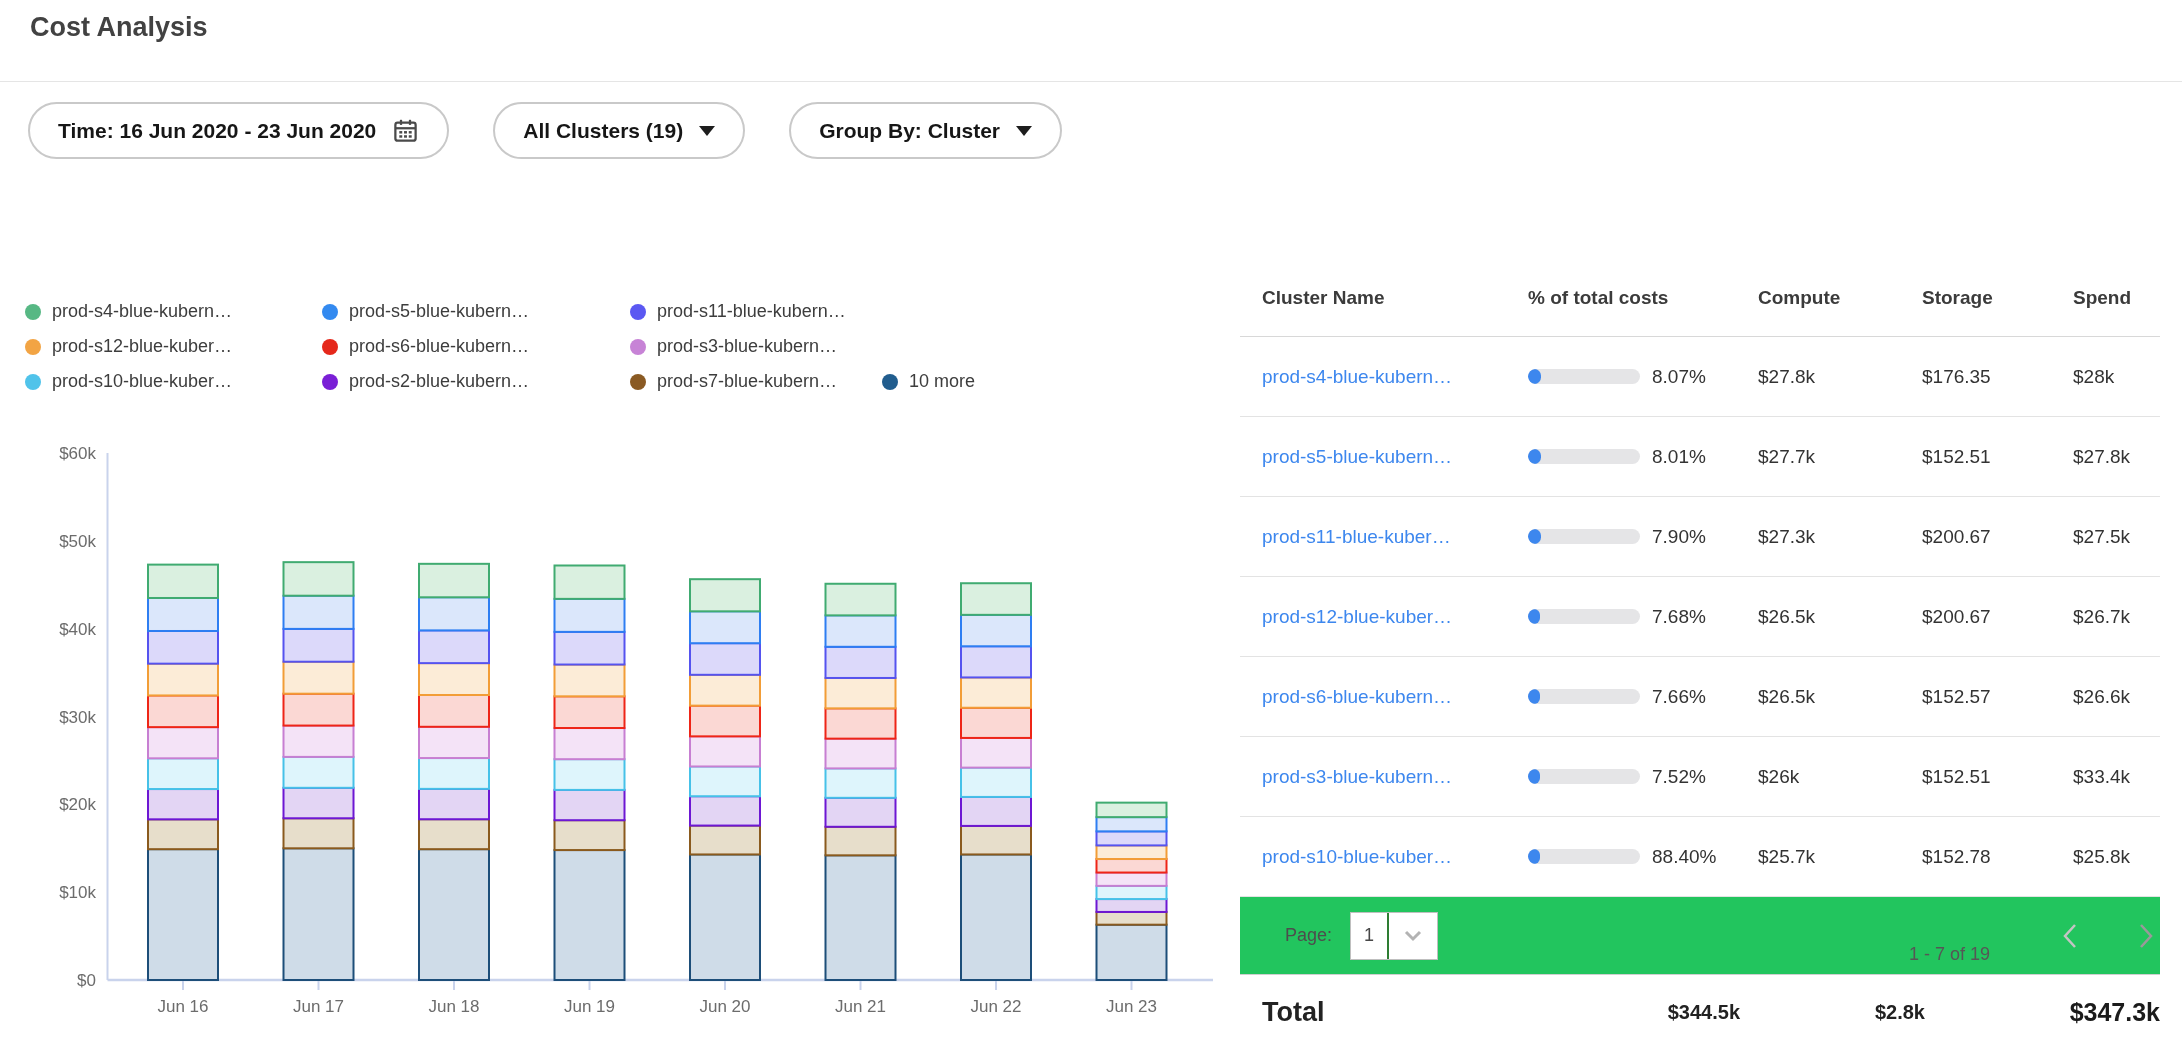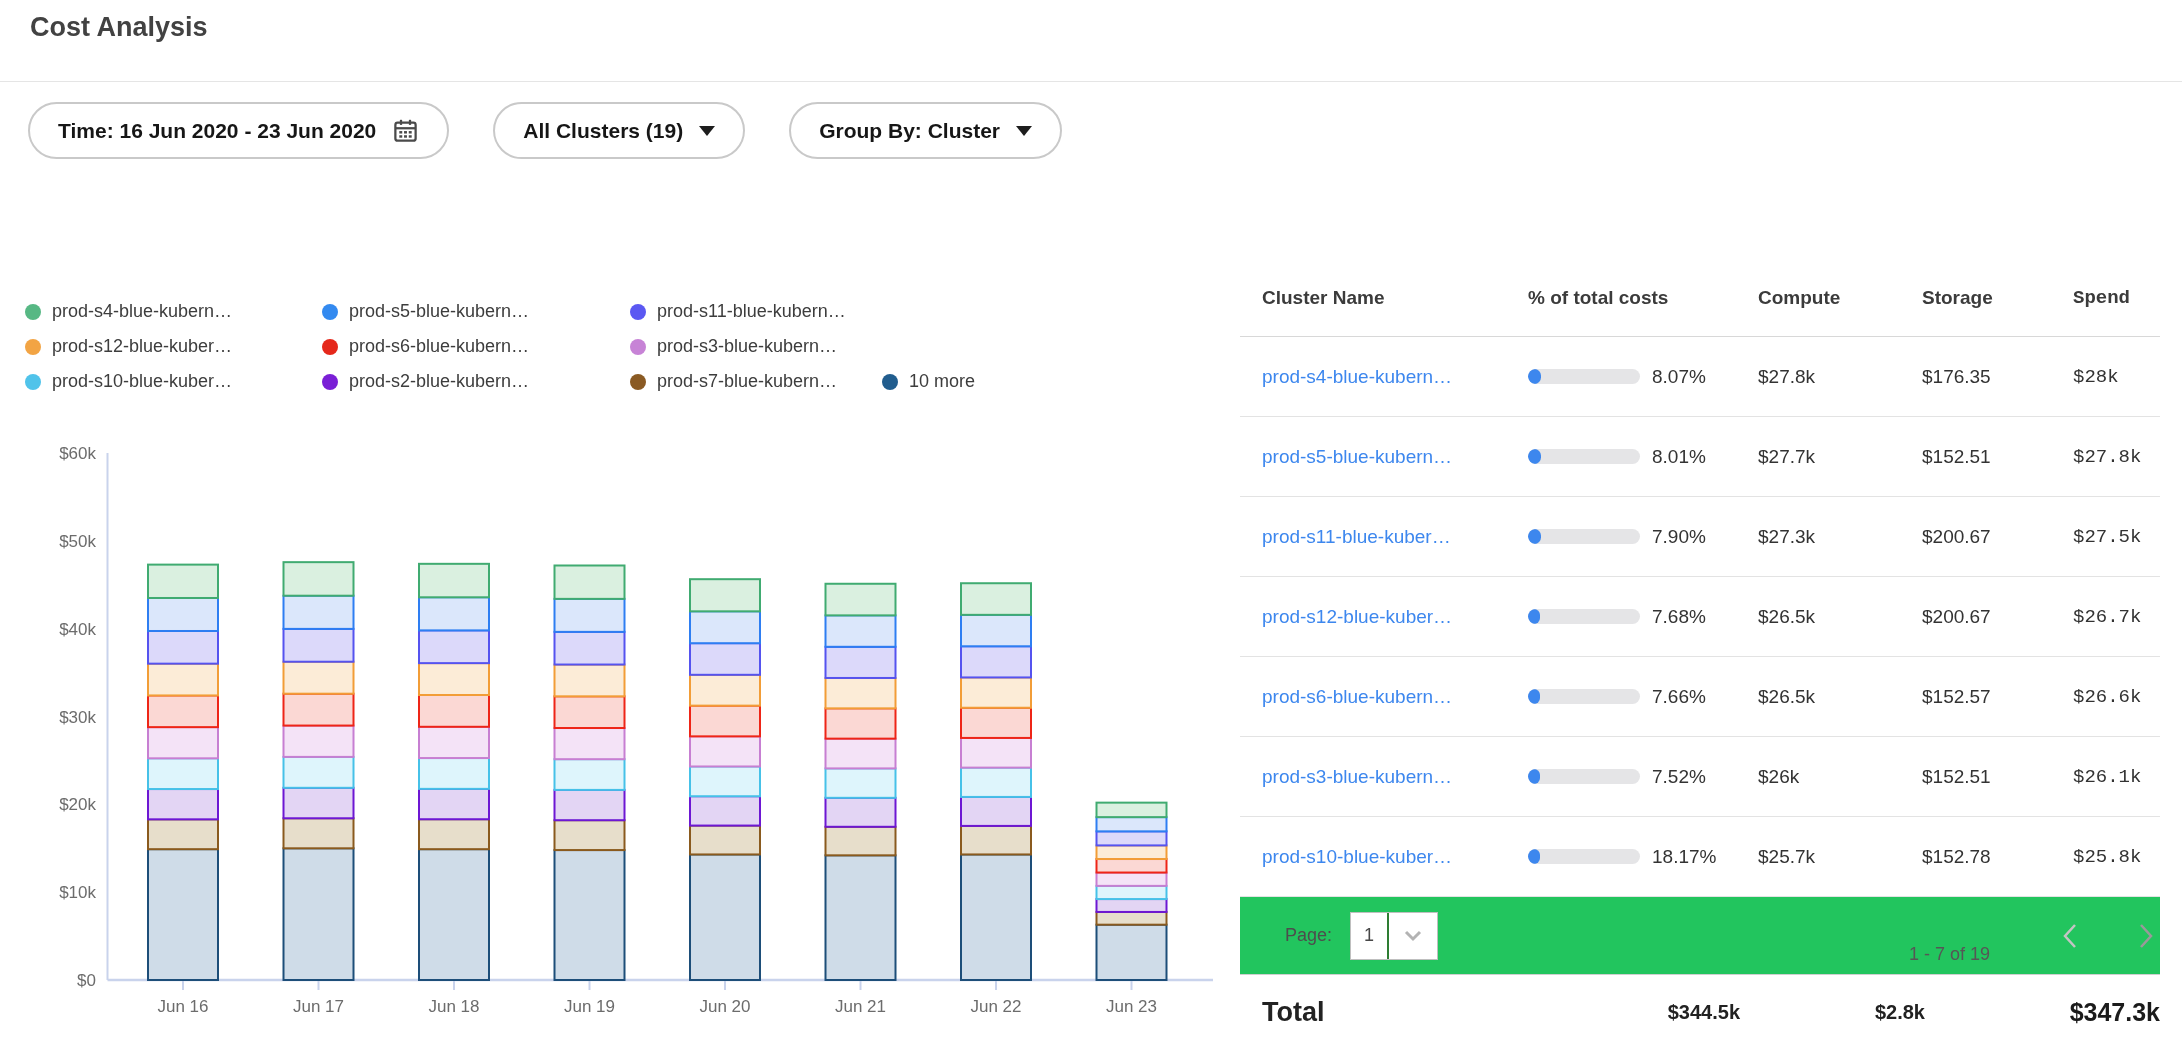--- a/index.html
+++ b/index.html
@@ -30,21 +30,21 @@
 
   
   .table-panel { position:absolute; left:1240px; top:260px; width:920px; }
   .tgrid { display:grid; grid-template-columns:260px 250px 155px 153px auto; align-items:center; }
   .thead { height:77px; border-bottom:1px solid #d8d8d8; font-size:19px; font-weight:600; color:#3b3b3b; }
   .trow  { height:80px; border-bottom:1px solid #e3e3e3; font-size:19px; color:#333; }
   .cell-name   { padding-left:22px; }
   .cell-pct    { padding-left:28px; display:flex; align-items:center; }
   .cell-comp   { padding-left:8px; }
   .cell-stor   { padding-left:17px; }
-  .cell-spend  { padding-left:15px;font-family:Liberation Mono, monospace; }
+  .cell-spend  { padding-left:15px; }
   .row-link { color:#3d87ee; text-decoration:none; cursor:pointer; }
   .bar-track { width:112px; height:15px; border-radius:8px; background:#e5e5e7; position:relative; overflow:hidden; flex:0 0 auto; }
   .bar-fill  { position:absolute; left:0; top:0; bottom:0; border-radius:8px; background:#3d87ee; }
   .pct-text { margin-left:12px; }
 
   
   .pagination { position:relative; height:78px; background:#22c55e;
                 border-bottom:1px solid #cfcfcf; display:flex; align-items:center; padding-left:45px; }
   .page-label { font-size:18px; color:#4d4d4d; }
   .page-select { margin-left:18px; width:88px; height:48px; background:#fff; border:1px solid #bfbfbf;
@@ -321,29 +321,29 @@
       <div class="tgrid trow">
         <div class="cell-name"><a class="row-link">prod-s3-blue-kubern…</a></div>
         <div class="cell-pct">
           <div class="bar-track">
             <div class="bar-fill" style="width: 12px;"></div>
           </div>
           <span class="pct-text">7.52%</span>
         </div>
         <div class="cell-comp">$26k</div>
         <div class="cell-stor">$152.51</div>
-        <div class="cell-spend">$26.1k</div>
+        <div class="cell-spend">$33.4k</div>
       </div>
       <div class="tgrid trow">
         <div class="cell-name"><a class="row-link">prod-s10-blue-kuber…</a></div>
         <div class="cell-pct">
           <div class="bar-track">
             <div class="bar-fill" style="width: 11.9px;"></div>
           </div>
-          <span class="pct-text">18.17%</span>
+          <span class="pct-text">88.40%</span>
         </div>
         <div class="cell-comp">$25.7k</div>
         <div class="cell-stor">$152.78</div>
         <div class="cell-spend">$25.8k</div>
       </div>
     </div>
 
   <div class="pagination">
     <span class="page-label">Page:</span>
     <div class="page-select">

